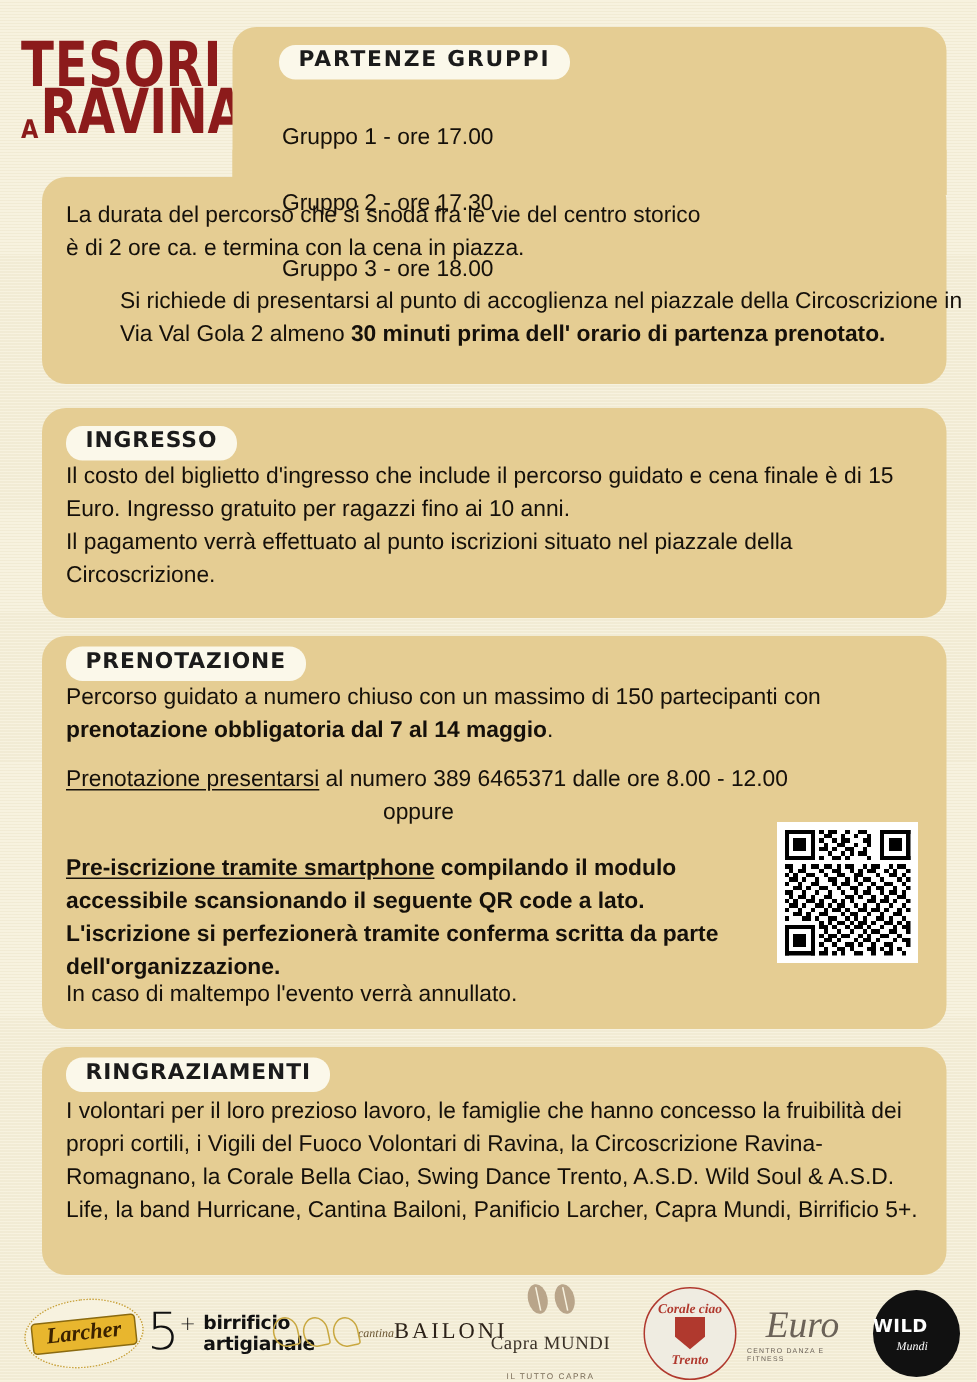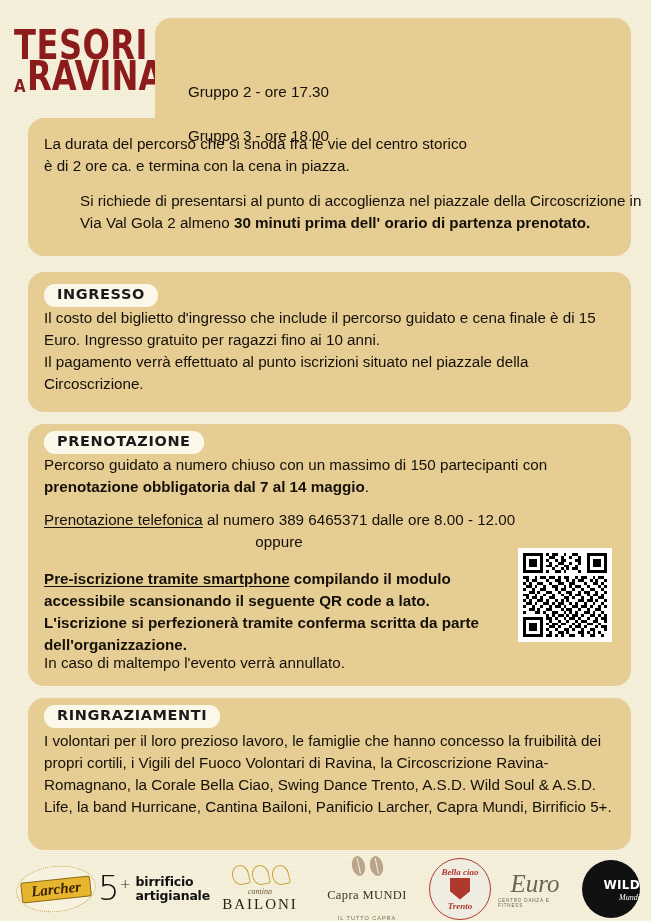--- a/index.html
+++ b/index.html
@@ -213,21 +213,21 @@
   .lg-birr .five {
     font-family: "DejaVu Sans", sans-serif; font-size: 34px; font-weight: 300;
     color: #111; line-height: 0.8;
   }
   .lg-birr .plus { font-size: 13px; vertical-align: super; }
   .lg-birr .bt {
     font-family: "DejaVu Sans", sans-serif; font-weight: bold; font-size: 12.5px;
     color: #111; line-height: 1.08; letter-spacing: -0.2px;
   }
   
-  .lg-bail { width: 96px; flex-direction: column; }
+  .lg-bail { width: 96px; flex-direction: row; }
   .lg-bail .leaves { display: flex; gap: 3px; margin-bottom: 2px; }
   .lg-bail .leaf {
     width: 15px; height: 18px; border: 1.4px solid #c9a840;
     border-radius: 50% 50% 2px 50%; transform: rotate(-12deg);
   }
   .lg-bail .cant {
     font-family: "Liberation Serif", serif; font-style: italic; font-size: 8px; color: #6a5530;
   }
   .lg-bail .bn {
     font-family: "Liberation Serif", serif; font-size: 15px; letter-spacing: 2px; color: #2b2118;
@@ -263,21 +263,21 @@
   
   .lg-life { width: 74px; flex-direction: column; }
   .lg-life .lw {
     font-family: "Liberation Serif", serif; font-style: italic; font-size: 25px; color: #6b6258;
   }
   .lg-life .ls { font-family: "Liberation Sans", sans-serif; font-size: 4.6px; color: #6b6258; letter-spacing: 0.8px; }
   
   .lg-wild { width: 78px; }
   .lg-wild .circ {
     width: 58px; height: 58px; border-radius: 50%; background: #111;
-    display: flex; align-items: center; justify-content: flex-end;
+    display: flex; align-items: center; justify-content: flex-start;
     color: #fff;
   }
   .lg-wild .wt { font-family: "DejaVu Sans", sans-serif; font-weight: bold; font-size: 12px; letter-spacing: 0.3px; }
   .lg-wild .ws { font-family: "Liberation Serif", serif; font-style: italic; font-size: 8px; display:block; text-align:right; }
   
   .lg-swing { width: 88px; flex-direction: column; }
 </style>
 </head>
 <body>
 
@@ -291,39 +291,41 @@
     </span>
   </div>
 
   <div class="card card-top"></div>
   <div class="card-top-joiner"></div>
   <div class="card card-intro"></div>
   <div class="card card-ingresso"></div>
   <div class="card card-prenotazione"></div>
   <div class="card card-ringraziamenti"></div>
 
+  <div class="pill pill-partenze">PARTENZE  GRUPPI</div>
 
   <div class="txt groups-col1">
+    <div>Gruppo 1 - ore 17.00</div>
     <div>Gruppo 2 - ore 17.30</div>
     <div>Gruppo 3 - ore 18.00</div>
   </div>
 
   <div class="txt intro-p1">La durata del percorso che si snoda fra le vie del centro storico
 è di 2 ore ca. e termina con la cena in piazza.</div>
   <div class="txt intro-p2"><span>Si richiede di presentarsi al punto di accoglienza nel piazzale della Circoscrizione in Via Val Gola 2 almeno </span><b>30 minuti prima dell' orario di partenza prenotato</b><b>.</b></div>
 
   <div class="pill pill-ingresso">INGRESSO</div>
   <div class="txt ingresso-body">Il costo del biglietto d'ingresso che include il percorso guidato e cena finale è di 15 Euro. Ingresso gratuito per ragazzi fino ai 10 anni.
 Il pagamento verrà effettuato al punto iscrizioni situato nel piazzale della Circoscrizione.</div>
 
   <div class="pill pill-prenotazione">PRENOTAZIONE</div>
 
   <div class="txt pren-p1"><span>Percorso guidato a numero chiuso con un massimo di 150 partecipanti con </span><b>prenotazione obbligatoria dal 7 al 14 maggio</b><span>.</span></div>
 
-  <div class="txt pren-p2"><span class="u">Prenotazione telefonica</span><span> al numero 389 6465371 dalle ore 8.00 - 12.00</span></div>
+  <div class="txt pren-p2"><span class="u">Prenotazione presentarsi</span><span> al numero 389 6465371 dalle ore 8.00 - 12.00</span></div>
 
   <div class="txt pren-oppure">oppure</div>
 
   <div class="txt pren-p3"><span class="u">Pre-iscrizione tramite smartphone</span><span> compilando il modulo accessibile scansionando il seguente QR code a lato. L'iscrizione si perfezionerà tramite conferma scritta da parte dell'organizzazione.</span></div>
 
   <div class="txt pren-p4">In caso di maltempo l'evento verrà annullato.</div>
 
   <div class="qr">
     <svg width="84" height="84" viewBox="0 0 29 29" shape-rendering="crispEdges">
       <rect width="29" height="29" fill="#fff"></rect>
@@ -593,21 +595,21 @@
       <span class="beans">
           <i class="bean"></i>
           <i class="bean"></i>
         </span>
       <span class="cm">Capra MUNDI</span>
       <span class="cs">IL TUTTO CAPRA</span>
     </div>
 
     <div class="flogo lg-bella" style="margin-left:2px;">
       <div class="circ">
-        <span class="bc1">Bella ciao</span>
+        <span class="bc1">Corale ciao</span>
         <i class="shield"></i>
         <span class="bc1">Trento</span>
       </div>
     </div>
 
     <div class="flogo lg-life" style="margin-left:2px;">
       <span class="lw">Euro</span>
       <span class="ls">CENTRO DANZA E FITNESS</span>
     </div>
 

